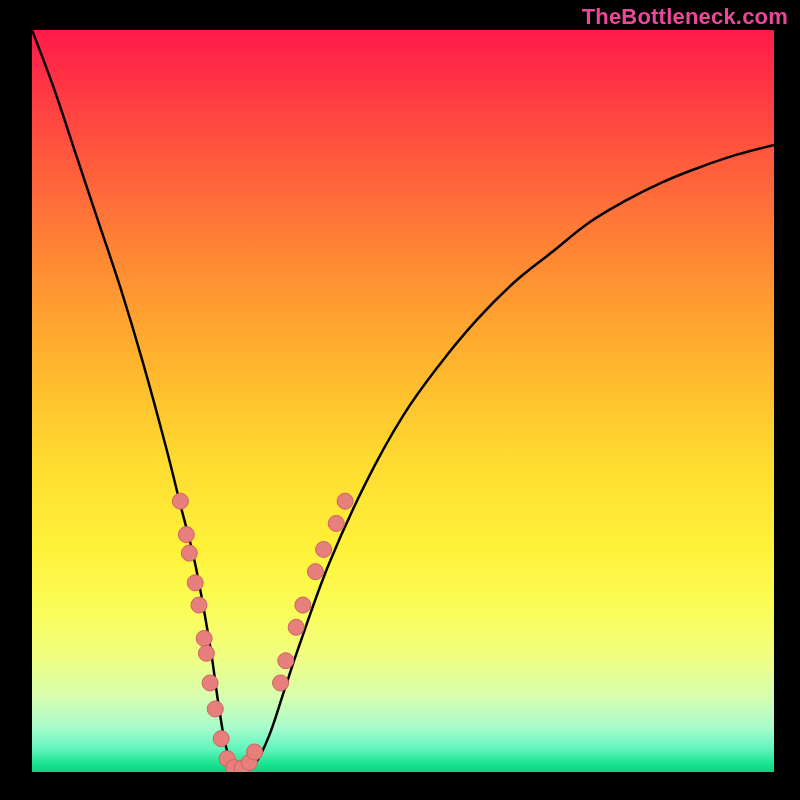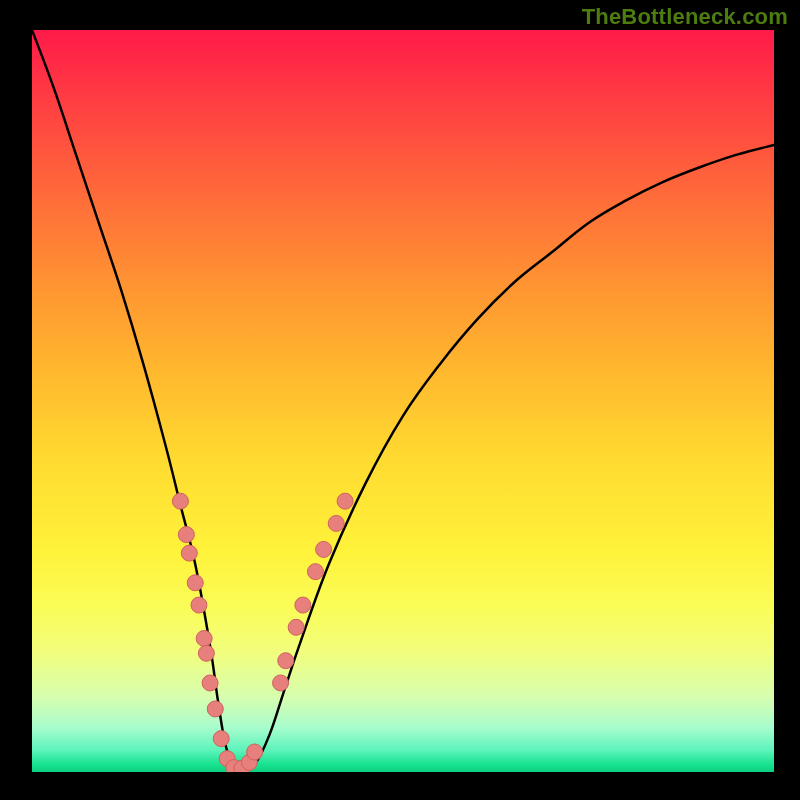--- a/index.html
+++ b/index.html
@@ -42,21 +42,21 @@
       #17e28f 99%,
       #0dd07f 100%
     );
   }
   .watermark {
     position: absolute;
     top: 4px;
     right: 12px;
     font-size: 22px;
     font-weight: 600;
-    color: #4d7c0f;
+    color: #ec4899;
     letter-spacing: 0.2px;
     user-select: none;
   }
   svg.curve {
     position: absolute;
     left: 0;
     top: 0;
     width: 742px;
     height: 742px;
   }

